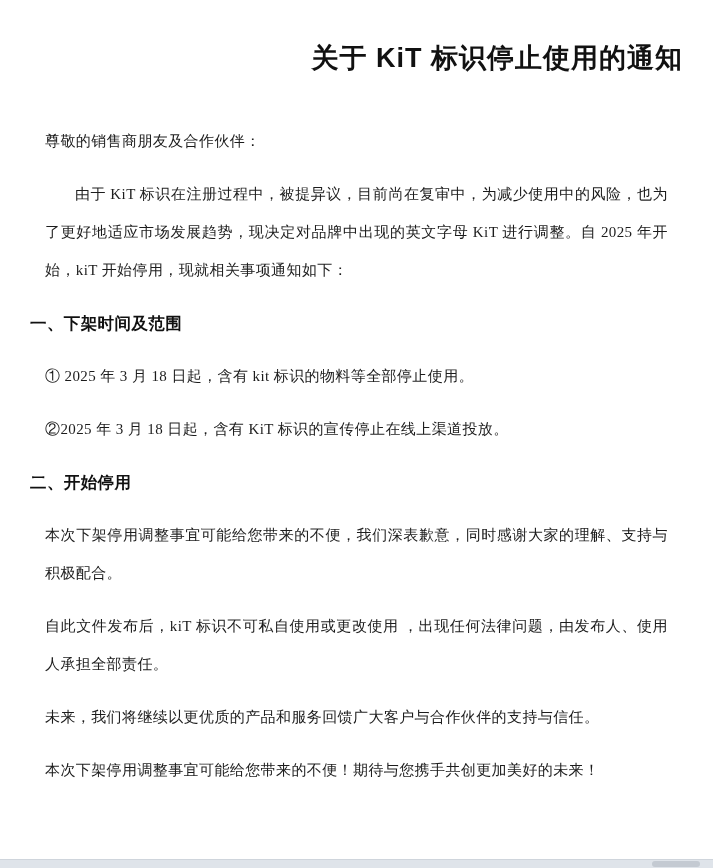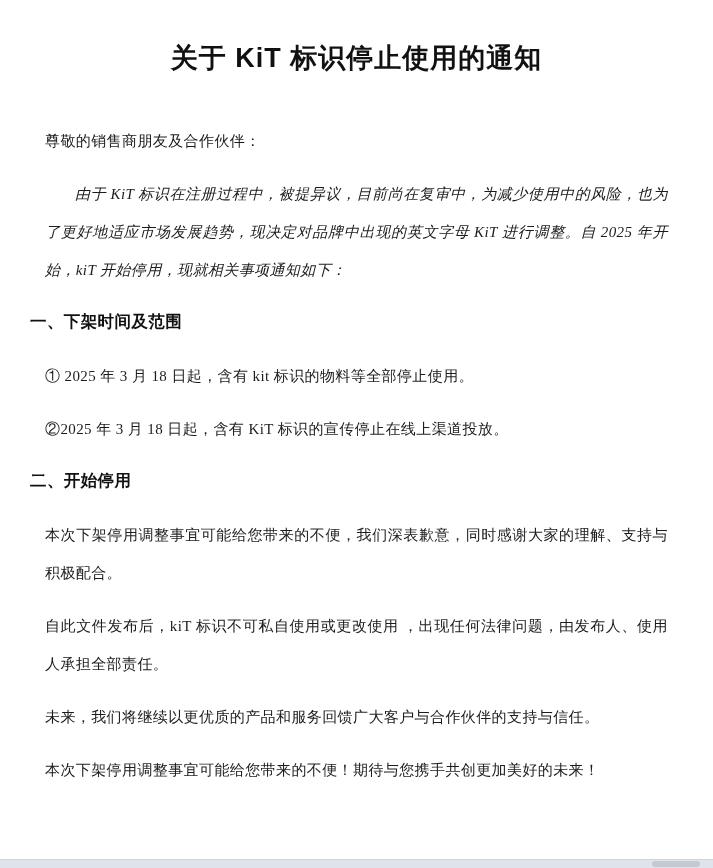--- a/index.html
+++ b/index.html
@@ -15,42 +15,41 @@
     position: relative;
     width: 713px;
     height: 868px;
     background: #ffffff;
   }
   .doc {
     padding: 38px 30px 0 30px;
   }
   .title {
     margin: 0 0 44px 0;
-    text-align: center;
+    text-align: right;
     font-family: "Liberation Sans", "DejaVu Sans", sans-serif;
     font-weight: 700;
     font-size: 27px;
     line-height: 40px;
     color: #111111;
     letter-spacing: 1px;
   }
   .para {
     margin: 15px;
     font-size: 15px;
     line-height: 38px;
     text-align: justify;
     letter-spacing: 0.4px;
   }
   .indent {
     text-indent: 2em;
-    font-style: italic;
   }
   .heading {
     margin: 0;
-    font-family: Liberation Mono, monospace;
+    font-family: Liberation Sans, sans-serif;
     font-weight: 700;
     font-size: 16.5px;
     line-height: 38px;
     color: #111111;
     letter-spacing: 0.4px;
   }
   .signature {
     margin: 38px 32px 0 auto;
     width: 300px;
     text-align: center;

